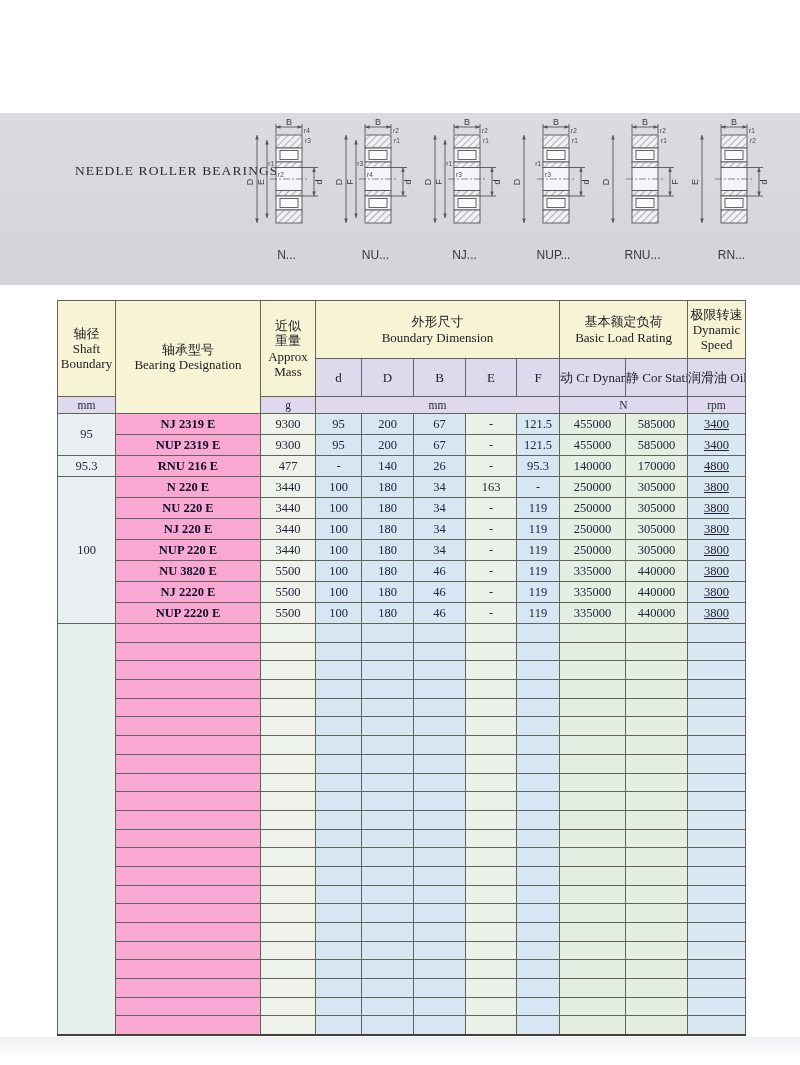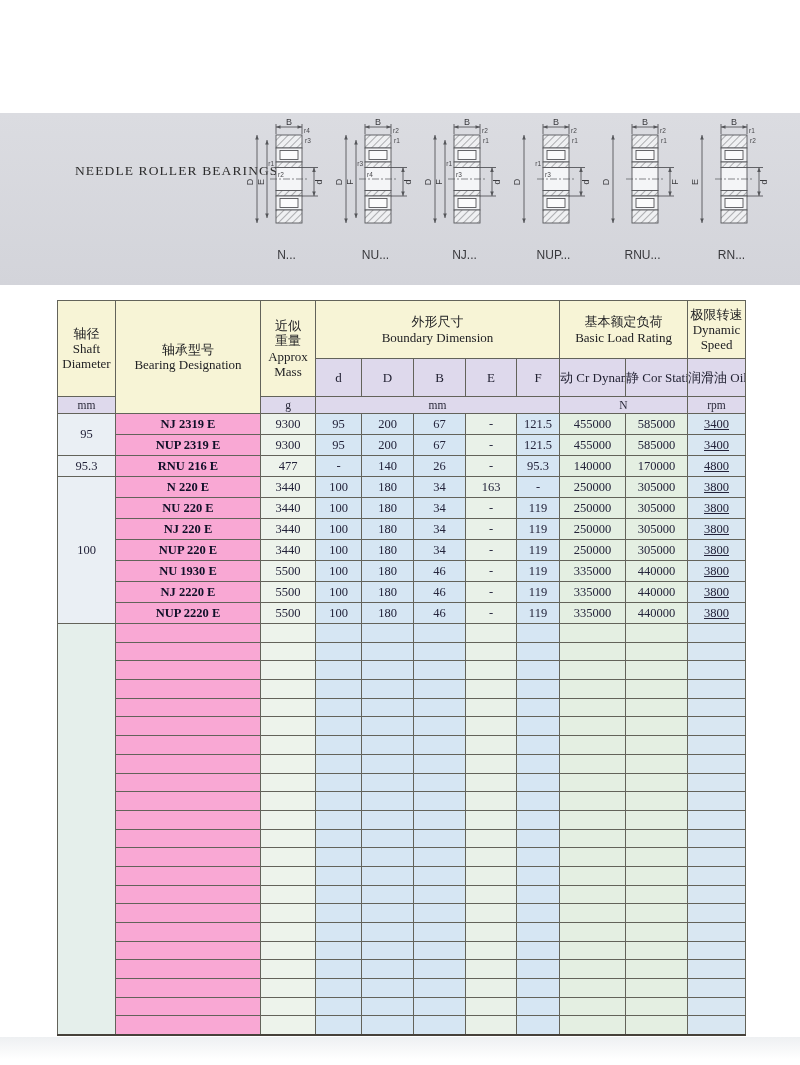--- a/index.html
+++ b/index.html
@@ -314,21 +314,21 @@
           <col style="width:43px">
           <col style="width:66px">
         <col style="width:62px">
           <col style="width:58px">
       </colgroup>
       <thead>
         <tr class="h1">
           <th class="hy" rowspan="2">
             <span class="ln">轴径</span>
             <span class="ln">Shaft</span>
-            <span class="ln">Diameter</span>
+            <span class="ln">Boundary</span>
           </th>
           <th class="hy" rowspan="3">
             <span class="ln">轴承型号</span>
             <span class="ln">Bearing Designation</span>
           </th>
           <th class="hy" rowspan="2">
             <span class="ln">近似</span>
             <span class="ln">重量</span>
             <span class="ln">Approx</span>
             <span class="ln">Mass</span>
@@ -456,21 +456,21 @@
             <td class="c-d">100</td>
             <td class="c-D">180</td>
             <td class="c-B">34</td>
             <td class="c-E">-</td>
             <td class="c-F">119</td>
             <td class="c-dyn">250000</td>
             <td class="c-sta">305000</td>
             <td class="c-oil">3800</td>
           </tr>
           <tr class="data-row">
-            <td class="c-des">NU 1930 E</td>
+            <td class="c-des">NU 3820 E</td>
             <td class="c-mass">5500</td>
             <td class="c-d">100</td>
             <td class="c-D">180</td>
             <td class="c-B">46</td>
             <td class="c-E">-</td>
             <td class="c-F">119</td>
             <td class="c-dyn">335000</td>
             <td class="c-sta">440000</td>
             <td class="c-oil">3800</td>
           </tr>

